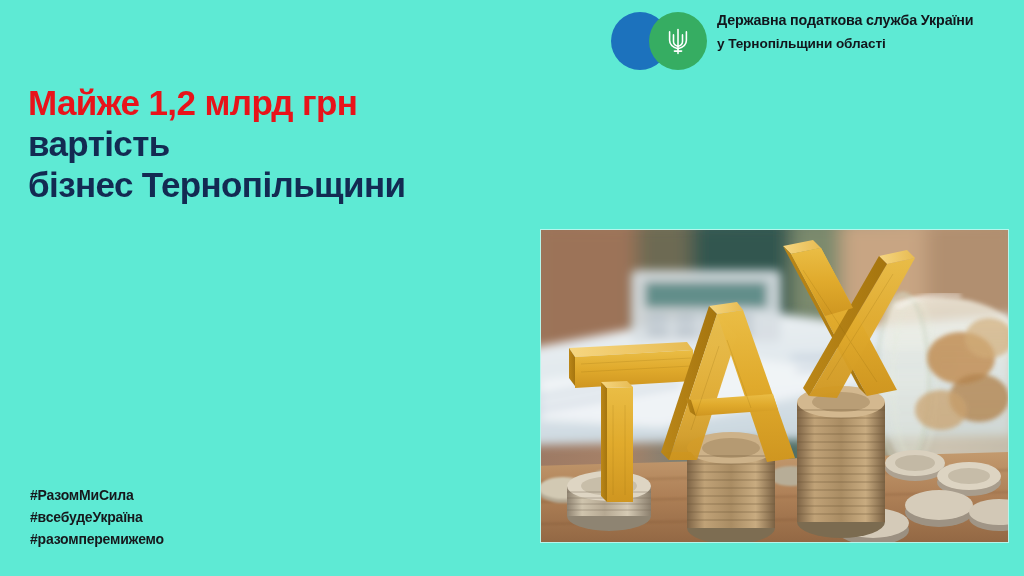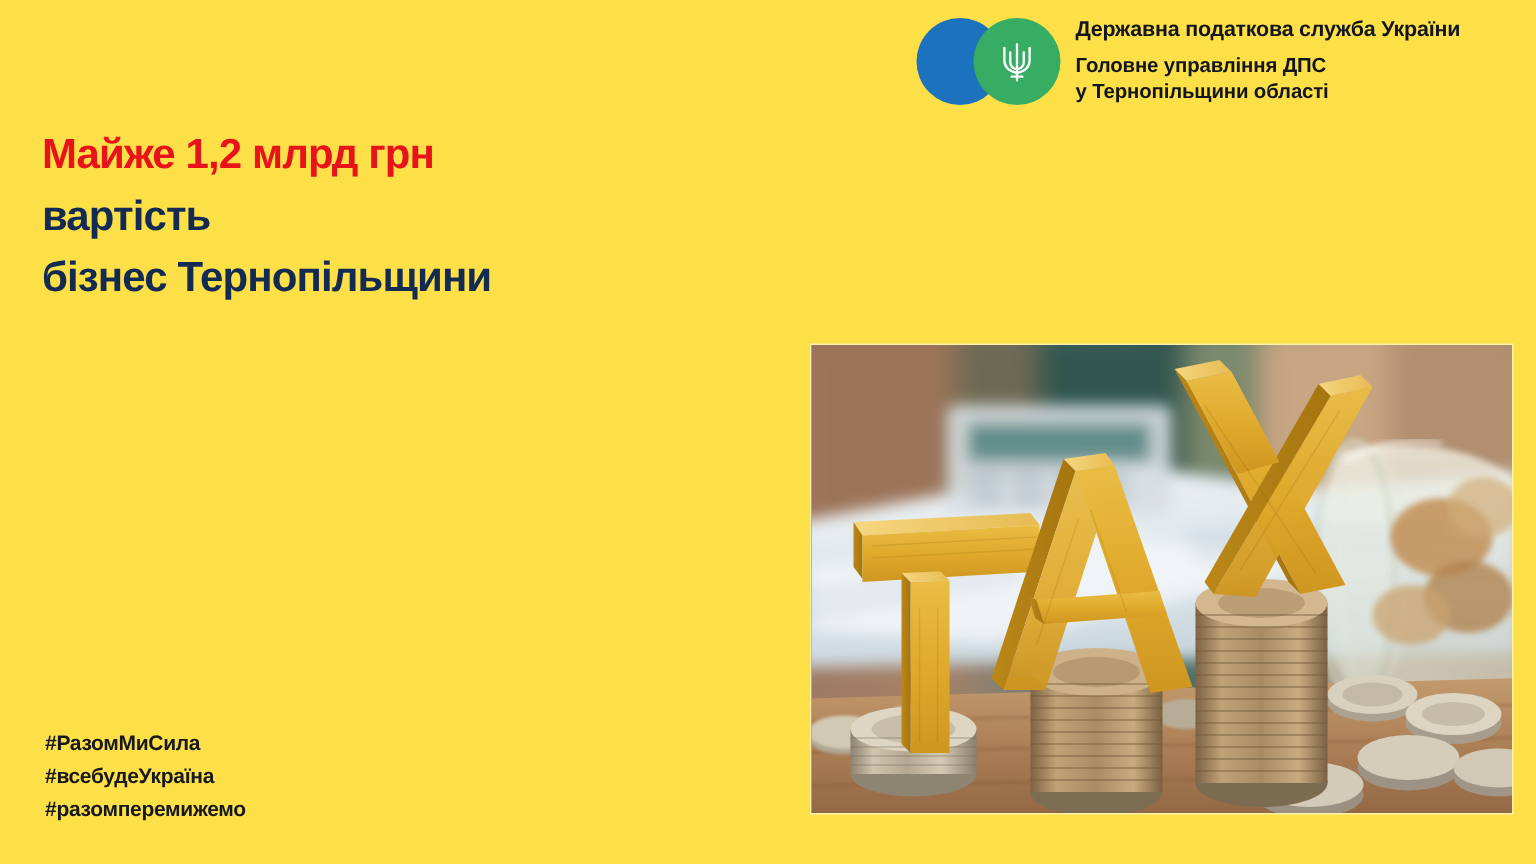--- a/index.html
+++ b/index.html
@@ -5,21 +5,21 @@
 <style>
   html, body {
     margin: 0;
     padding: 0;
     background: #ffffff;
   }
   #poster {
     position: relative;
     width: 1024px;
     height: 576px;
-    background: #fde047;
+    background: #5eead4;
     overflow: hidden;
     font-family: "Liberation Sans", "DejaVu Sans", sans-serif;
     -webkit-font-smoothing: antialiased;
   }
 
   
   #brand {
     position: absolute;
     top: 12px;
     left: 611px;
@@ -82,21 +82,21 @@
 
   
   #headline {
     position: absolute;
     left: 28px;
     top: 82px;
     width: 500px;
   }
   .hl-line {
     display: block;
-    font-size: 28px;
+    font-size: 35px;
     font-weight: bold;
     line-height: 41px;
     letter-spacing: -0.6px;
     color: #132a52;
     white-space: nowrap;
   }
   .hl-line.accent { color: #e8131a; }
 
   
   #hashtags {
@@ -147,21 +147,20 @@
             <path d="M27.5 13 L27.5 24 C27.5 28.5 24 31 20 32"></path>
             <path d="M14 40 L26 40"></path>
           </g>
         </svg>
       </span>
     </div>
 
     <div id="brand-text">
       <div id="brand-title">Державна податкова служба України</div>
       <div id="brand-sub">
-        <span class="sub-line">Головне управління ДПС</span>
         <span class="sub-line">у Тернопільщини області</span>
       </div>
     </div>
 
   </div>
 
   <div id="headline">
     <span class="hl-line accent">Майже 1,2 млрд грн</span>
     <span class="hl-line">вартість</span>
     <span class="hl-line">бізнес Тернопільщини</span>

